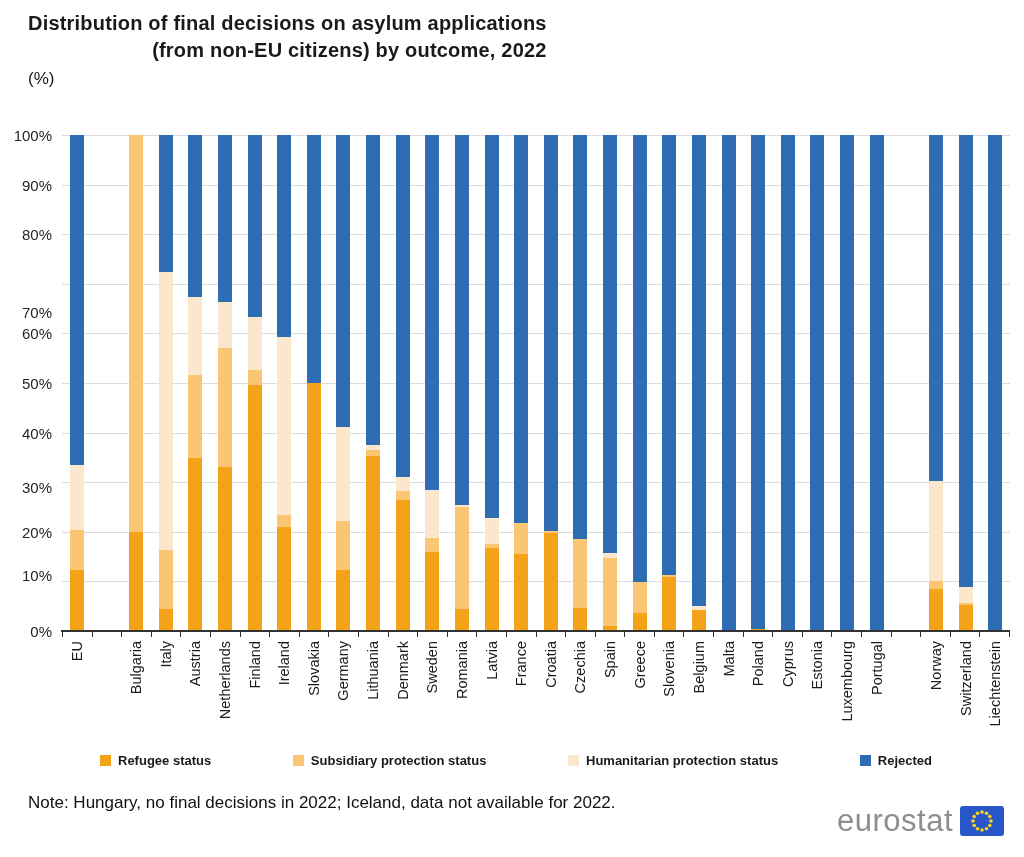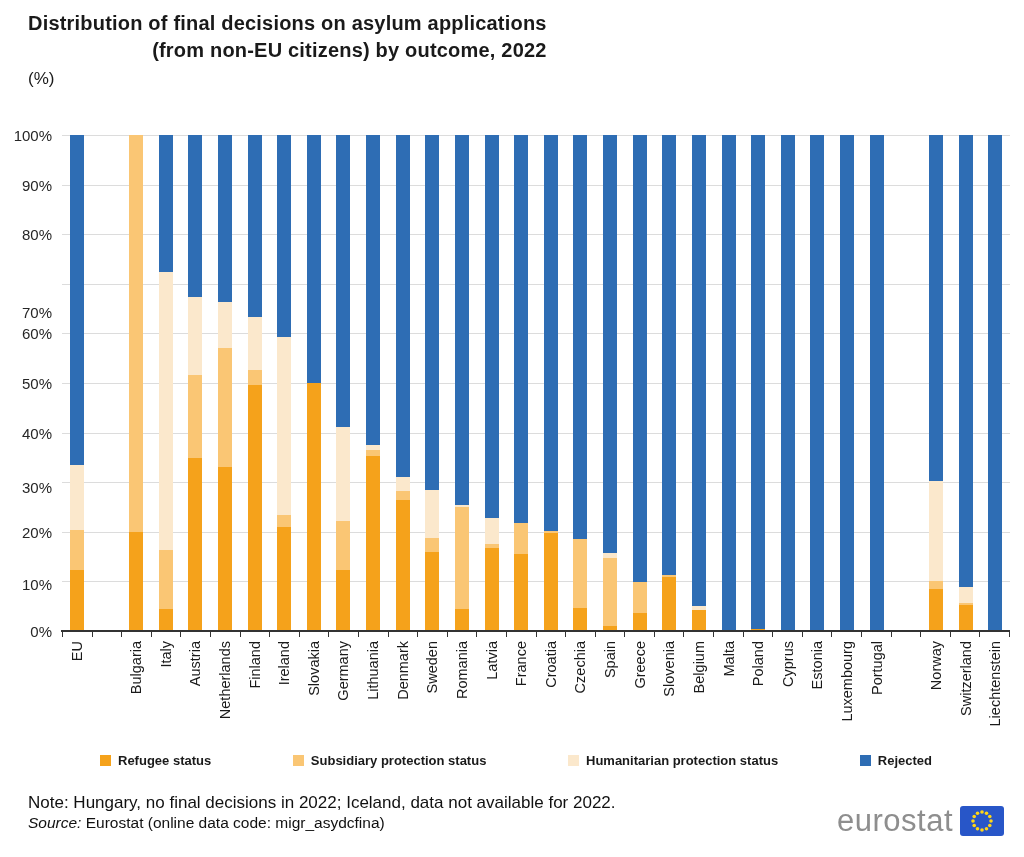--- a/index.html
+++ b/index.html
@@ -46,21 +46,21 @@
 <div id="stage">
 
   <div class="title-block">
     <div class="title-line">Distribution of final decisions on asylum applications</div>
     <div class="title-line">(from non-EU citizens) by outcome, 2022</div>
     <div class="title-unit">(%)</div>
   </div>
 
   <div class="y-labels">
       <div class="y-label" style="top: 488px;">0%</div>
-      <div class="y-label" style="top: 441px;">10%</div>
+      <div class="y-label" style="top: 432px;">10%</div>
       <div class="y-label" style="top: 388.8px;">20%</div>
       <div class="y-label" style="top: 344px;">30%</div>
       <div class="y-label" style="top: 289.6px;">40%</div>
       <div class="y-label" style="top: 240px;">50%</div>
       <div class="y-label" style="top: 190.4px;">60%</div>
       <div class="y-label" style="top: 140.8px; margin-top: 28px;">70%</div>
       <div class="y-label" style="top: 91.2px;">80%</div>
       <div class="y-label" style="top: 41.6px;">90%</div>
       <div class="y-label" style="top: -8px;">100%</div>
     </div>
@@ -438,23 +438,20 @@
       <span class="legend-swatch" style="background: rgb(251, 232, 204);"></span>
       <span class="legend-label">Humanitarian protection status</span>
     </div>
     <div class="legend-item">
       <span class="legend-swatch" style="background: rgb(46, 109, 180);"></span>
       <span class="legend-label">Rejected</span>
     </div>
   </div>
 
   <div class="note-line">Note: Hungary, no final decisions in 2022; Iceland, data not available for 2022.</div>
-  <div class="source-line">
-    <span class="source-label">Source:</span><span> Eurostat (online data code: migr_asydcfina)</span>
-  </div>
 
   <div class="logo">
     <span class="logo-text">eurostat</span>
     <svg width="44" height="30" viewBox="0 0 44 30" id="euflag">
       <rect x="0" y="0" width="44" height="30" rx="3" id="flagrect" fill="#2856C8"></rect>
       <g id="stars">
           <circle cx="22" cy="6" r="1.8" fill="#FFD617"></circle>
           <circle cx="26.5" cy="7.205771365940052" r="1.8" fill="#FFD617"></circle>
           <circle cx="29.794228634059948" cy="10.5" r="1.8" fill="#FFD617"></circle>
           <circle cx="31" cy="15" r="1.8" fill="#FFD617"></circle>

